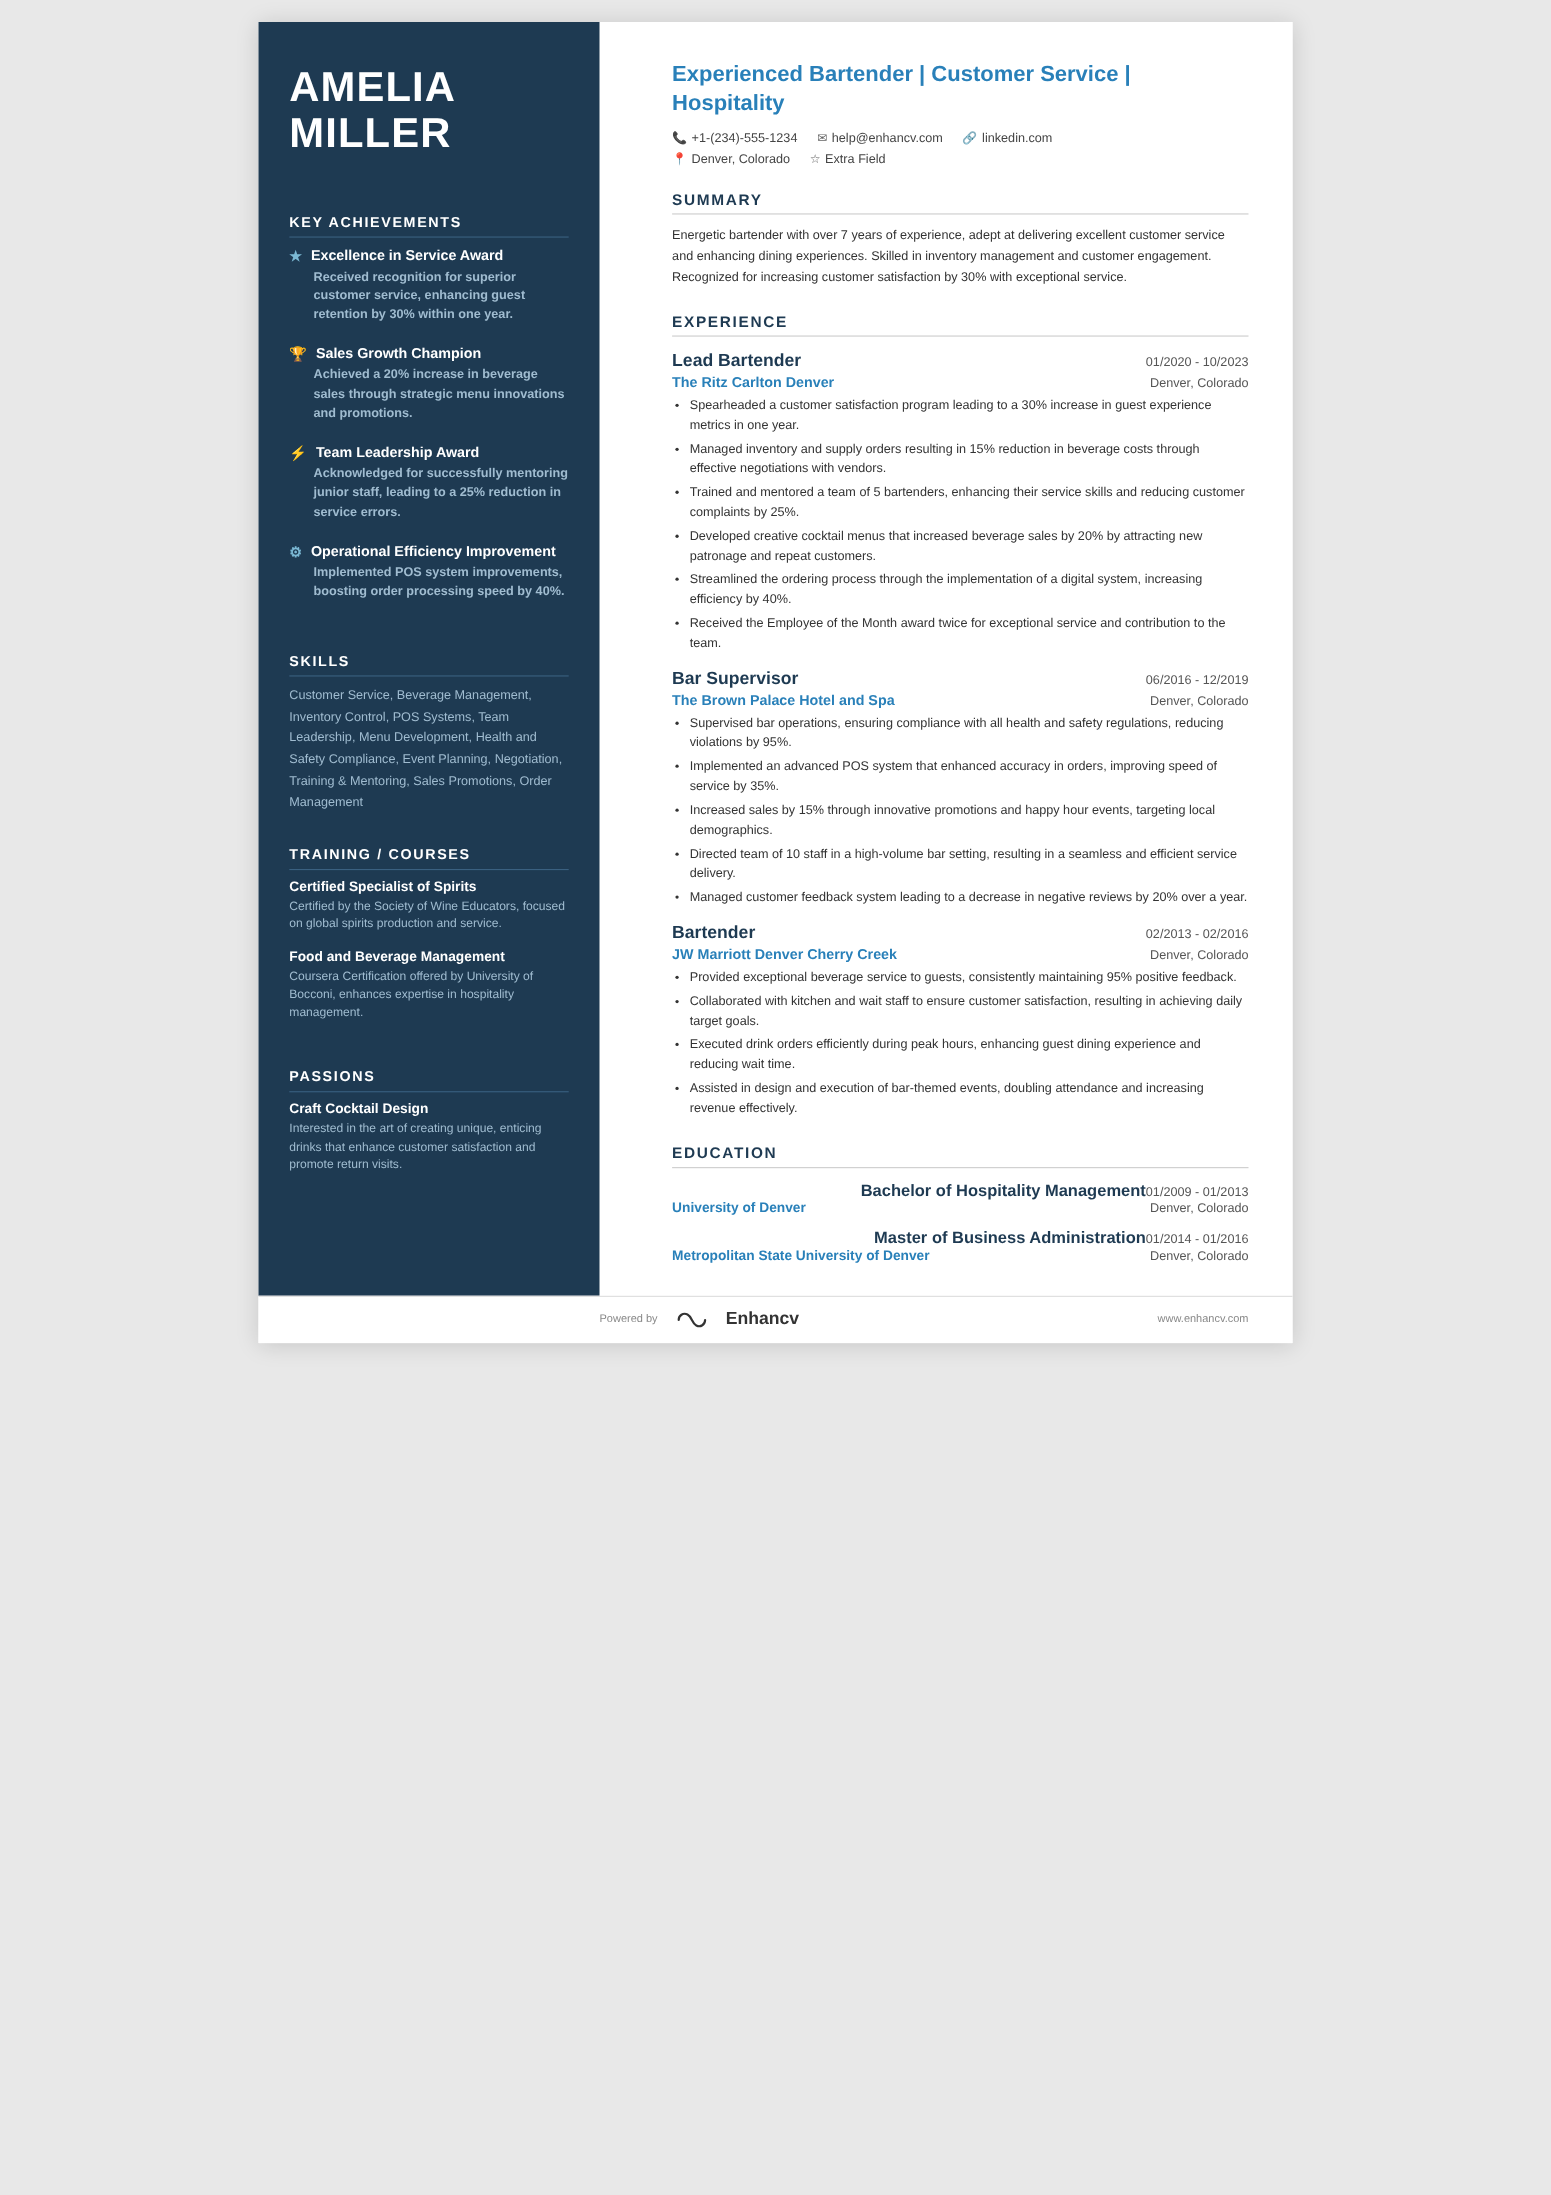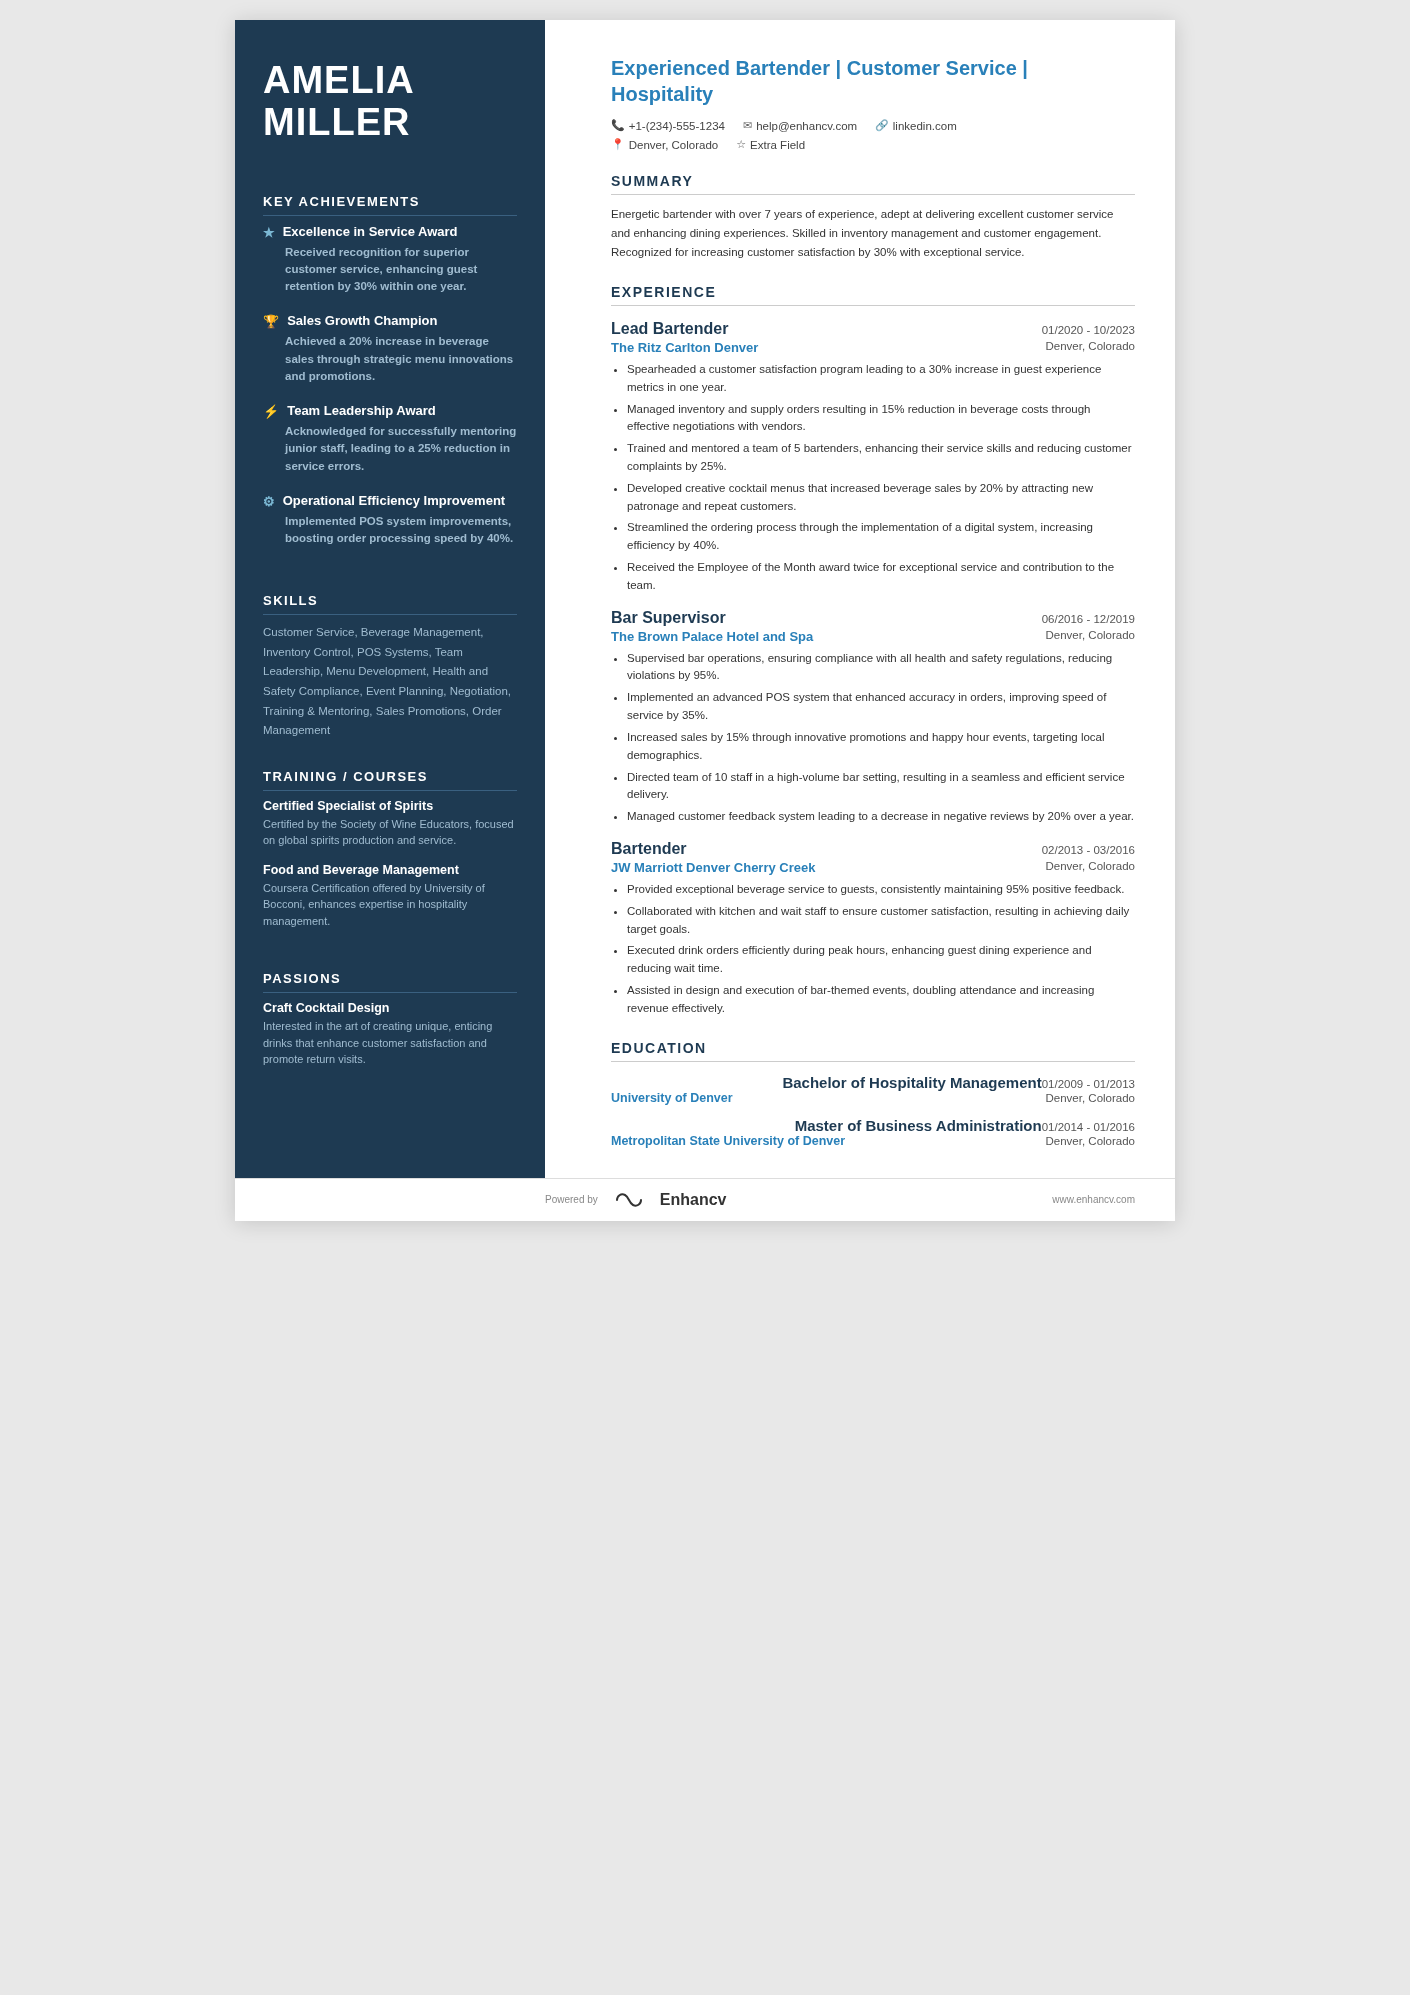--- a/index.html
+++ b/index.html
@@ -169,21 +169,21 @@
       font-weight: 700;
       color: #1e3a52;
     }
     .job-dates {
       font-size: 11.5px;
       color: #555;
     }
     .job-subheader {
       display: flex;
       justify-content: space-between;
-      align-items: flex-start;
+      align-items: flex-end;
       margin-bottom: 6px;
     }
     .job-company {
       font-size: 13px;
       font-weight: 700;
       color: #2980b9;
     }
     .job-location {
       font-size: 11.5px;
       color: #555;
@@ -393,21 +393,21 @@
           <li>Implemented an advanced POS system that enhanced accuracy in orders, improving speed of service by 35%.</li>
           <li>Increased sales by 15% through innovative promotions and happy hour events, targeting local demographics.</li>
           <li>Directed team of 10 staff in a high-volume bar setting, resulting in a seamless and efficient service delivery.</li>
           <li>Managed customer feedback system leading to a decrease in negative reviews by 20% over a year.</li>
         </ul>
       </div>
 
       <div>
         <div class="job-header">
           <div class="job-title">Bartender</div>
-          <div class="job-dates">02/2013 - 03/2016</div>
+          <div class="job-dates">02/2013 - 02/2016</div>
         </div>
         <div class="job-subheader">
           <div class="job-company">JW Marriott Denver Cherry Creek</div>
           <div class="job-location">Denver, Colorado</div>
         </div>
         <ul class="job-bullets">
           <li>Provided exceptional beverage service to guests, consistently maintaining 95% positive feedback.</li>
           <li>Collaborated with kitchen and wait staff to ensure customer satisfaction, resulting in achieving daily target goals.</li>
           <li>Executed drink orders efficiently during peak hours, enhancing guest dining experience and reducing wait time.</li>
           <li>Assisted in design and execution of bar-themed events, doubling attendance and increasing revenue effectively.</li>

